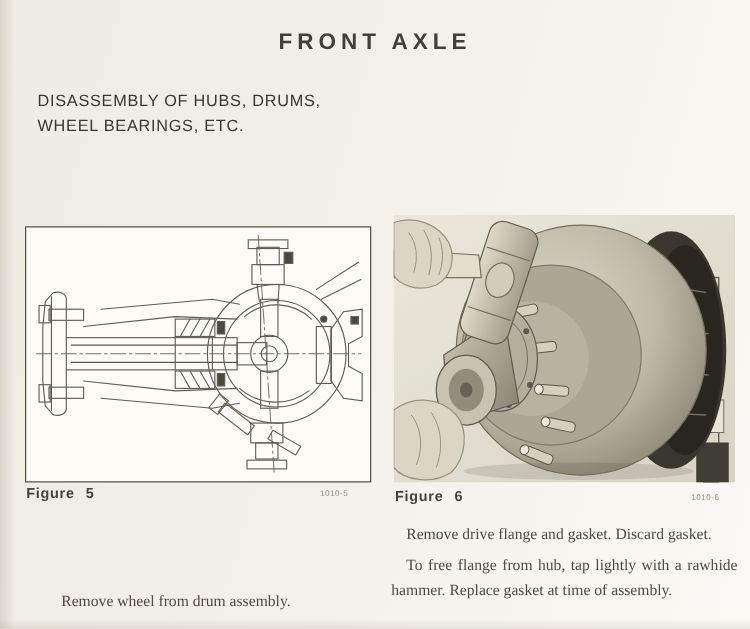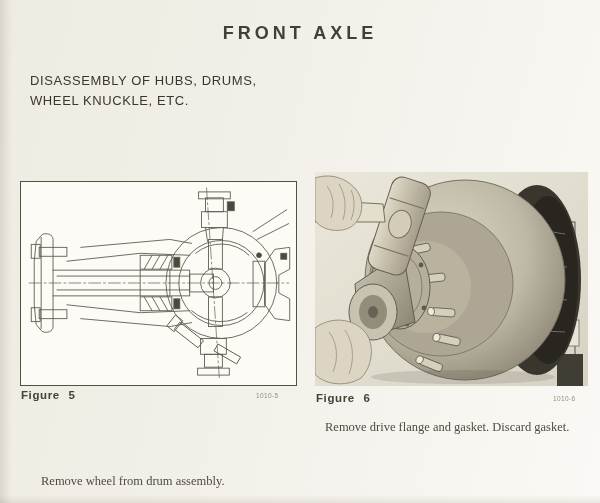--- a/index.html
+++ b/index.html
@@ -46,35 +46,35 @@
   .plate {
     position:absolute; font-size:6.5px; color:#928d7e; letter-spacing:0.4px;
   }
   .plate5 { left:256px; top:392px; }
   .plate6 { left:553px; top:395px; }
   .sub-heading {
     position:absolute; left:25px; top:446px;
     font-size:13px; font-weight:bold; letter-spacing:0.4px; color:#3a372f;
   }
   .serif { font-family:"Liberation Serif", serif; font-size:12.5px; color:#4f4b41; }
-  .left-para  { position:absolute; left:25px;  top:474px; width:272px; text-indent:16px; }
+  .left-para  { position:absolute; left:33px;  top:474px; width:272px; text-indent:16px; }
   .rp1 { position:absolute; left:313px; top:420px; width:277px; text-indent:12px; }
   .rp2 { position:absolute; left:313px; top:442px; width:277px; text-indent:12px;
          text-align:justify; line-height:20px; }
 </style>
 </head>
 <body>
 
 <div class="page">
 
   <div class="title">FRONT AXLE</div>
 
   <div class="sec-heading">
     <div>DISASSEMBLY OF HUBS, DRUMS,</div>
-    <div>WHEEL KNUCKLE, ETC.</div>
+    <div>WHEEL BEARINGS, ETC.</div>
   </div>
 
   <div class="fig5-frame">
     <svg viewBox="0 0 277 205" xmlns="http://www.w3.org/2000/svg">
       <g stroke="#5f5b4f" stroke-width="0.9" fill="none" stroke-linecap="round">
 
         <path d="M8,102 H270" stroke-dasharray="12 3 2 3" stroke-width="0.7"></path>
         <path d="M187,6 L200,199" stroke-dasharray="12 3 2 3" stroke-width="0.7"></path>
 
         <g>
@@ -258,14 +258,15 @@
       <rect width="273" height="214" fill="#d8cfb8" opacity="0.07"></rect>
     </svg>
   </div>
 
   <div class="figcap cap6">Figure 6</div>
   <div class="plate plate6">1010-6</div>
 
   <div class="serif left-para">Remove wheel from drum assembly.</div>
 
   <div class="serif rp1">Remove drive flange and gasket. Discard gasket.</div>
+  <div class="serif rp2">To free flange from hub, tap lightly with a rawhide hammer. Replace gasket at time of assembly.</div>
 
 </div>
 
 </body></html>

